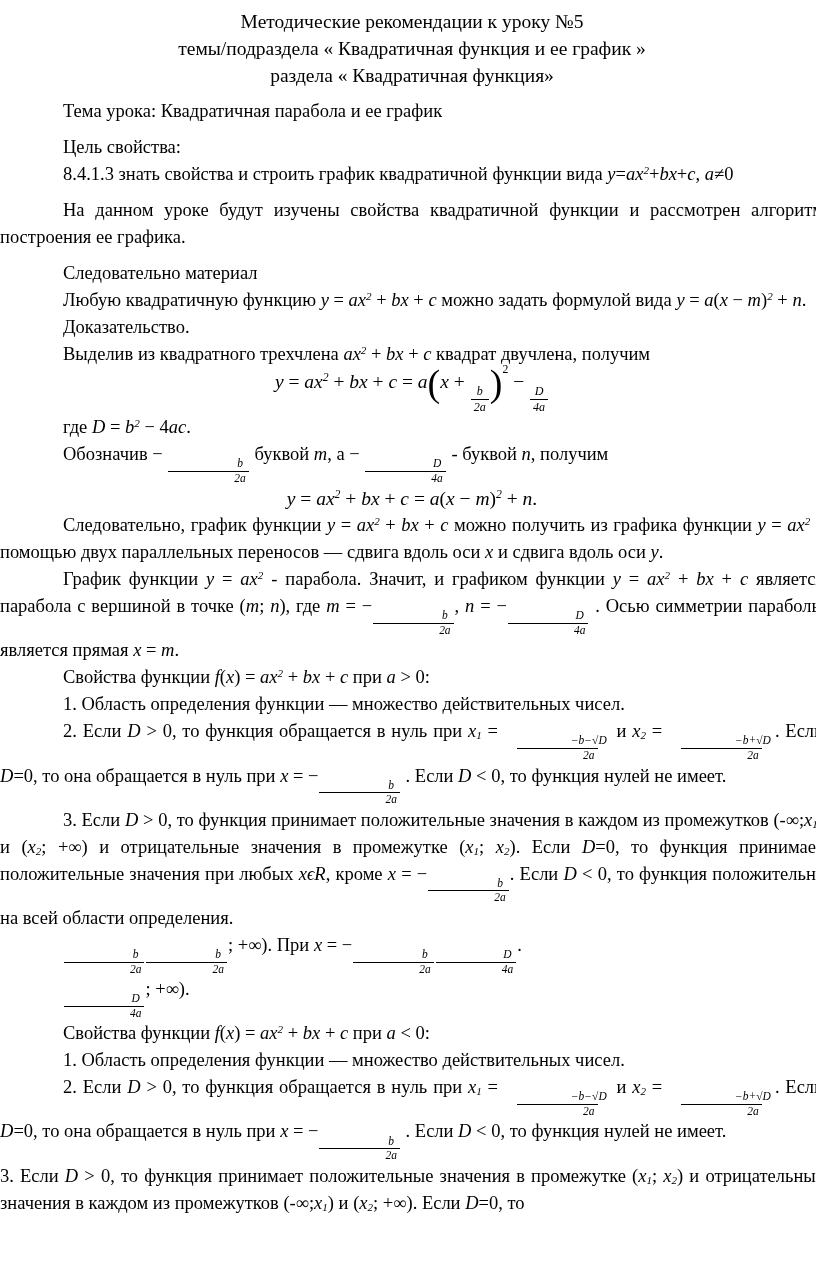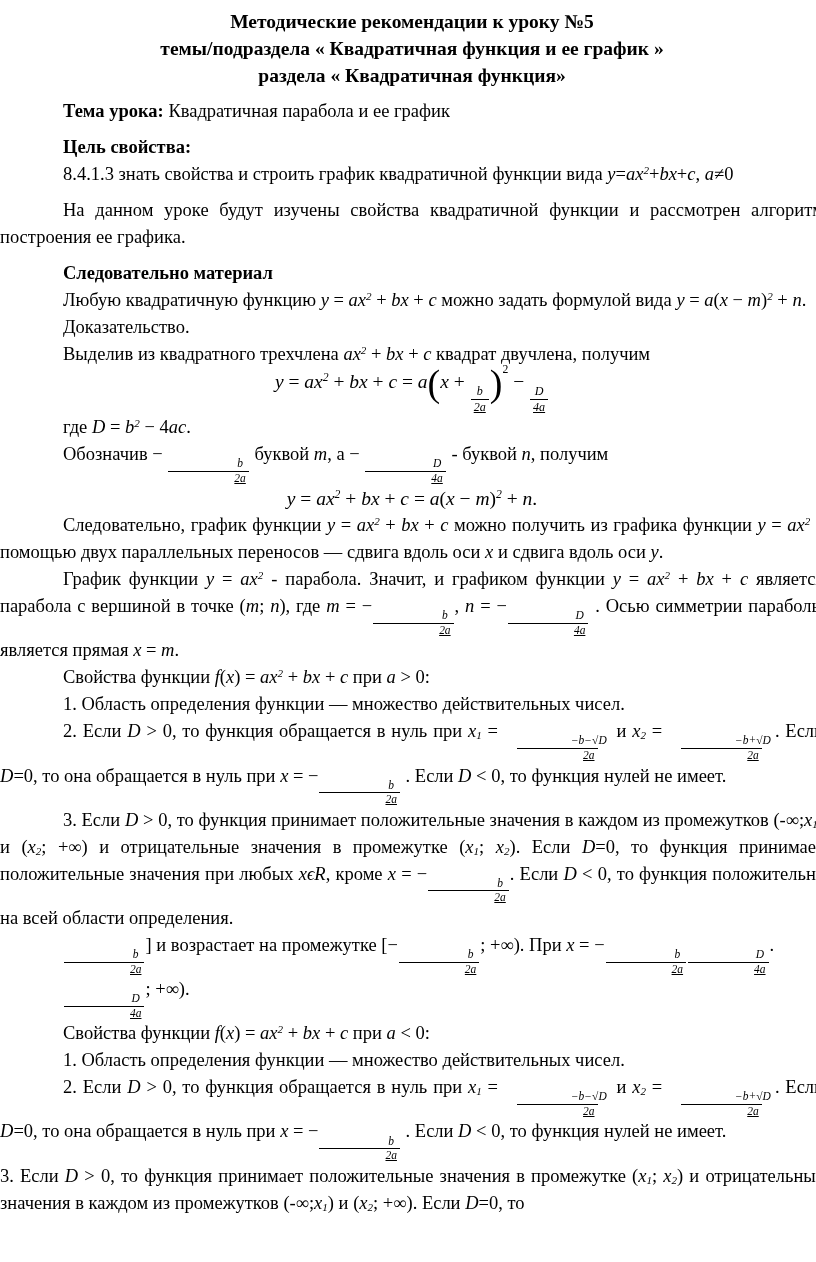--- a/index.html
+++ b/index.html
@@ -24,21 +24,21 @@
     margin: 0;
     text-align: left;
   }
   p.para.justify { text-align: justify; }
   p.para.center  { text-align: center; }
   p.para.title   { text-align: center; font-size: 19.5px; }
   p.para.indent  { text-indent: 63px; }
   p.para.blank   { height: 9px; line-height: 9px; }
   p.para.formula { font-size: 19.5px; }
 
-  .run-bold { font-weight: 700; }
+  .run-bold { font-weight: 400; }
   .run-math { font-style: italic; }
   .run-sup {
     font-size: 0.6em;
     line-height: 0;
     vertical-align: 0.58em;
     font-style: italic;
   }
   .run-sub {
     font-size: 0.6em;
     line-height: 0;
@@ -50,21 +50,21 @@
     flex-direction: column;
     align-items: center;
     font-style: italic;
     font-size: 0.62em;
     line-height: 1.18;
     vertical-align: -0.62em;
     padding: 0 1px;
     text-align: center;
   }
   .fr .num { padding: 0 3px; }
-  .fr .den { border-top: 1px solid #000; padding: 0 3px; text-decoration: underline; }
+  .fr .den { border-top: 1px solid #000; padding: 0 3px; }
   .run-bigparen {
     font-size: 1.95em;
     line-height: 0;
     vertical-align: -0.2em;
     font-style: normal;
   }
   .run-psup {
     font-size: 0.6em;
     line-height: 0;
     position: relative;
@@ -128,21 +128,21 @@
           <span class="num">b</span>
           <span class="den">2a</span>
         </span><span class="run-text"> . Если </span><span class="run-math">D</span><span class="run-text"> &lt; 0, то функция нулей не имеет.</span></p>
       <p class="para justify indent"><span class="run-text">3. Если </span><span class="run-math">D</span><span class="run-text"> &gt; 0, то функция принимает положительные значения в каждом из промежутков (-∞;</span><span class="run-math">x</span><span class="run-sub">1</span><span class="run-text">) и (</span><span class="run-math">x</span><span class="run-sub">2</span><span class="run-text">; +∞) и отрицательные значения в промежутке (</span><span class="run-math">x</span><span class="run-sub">1</span><span class="run-text">; </span><span class="run-math">x</span><span class="run-sub">2</span><span class="run-text">). Если </span><span class="run-math">D</span><span class="run-text">=0, то функция принимает положительные значения при любых </span><span class="run-math">xϵR</span><span class="run-text">, кроме </span><span class="run-math">x</span><span class="run-text"> = −</span><span class="fr">
           <span class="num">b</span>
           <span class="den">2a</span>
         </span><span class="run-text">. Если </span><span class="run-math">D</span><span class="run-text"> &lt; 0, то функция положительна на всей области определения.</span></p>
       <p class="para justify indent"><span class="fr">
           <span class="num">b</span>
           <span class="den">2a</span>
-        </span><span class="run-text">] и возрастает на промежутке [−</span><span class="fr">
+        </span><span class="fr">
           <span class="num">b</span>
           <span class="den">2a</span>
         </span><span class="run-text">; +∞). При </span><span class="run-math">x</span><span class="run-text"> = −</span><span class="fr">
           <span class="num">b</span>
           <span class="den">2a</span>
         </span><span class="fr">
           <span class="num">D</span>
           <span class="den">4a</span>
         </span><span class="run-text">.</span></p>
       <p class="para indent"><span class="fr">

